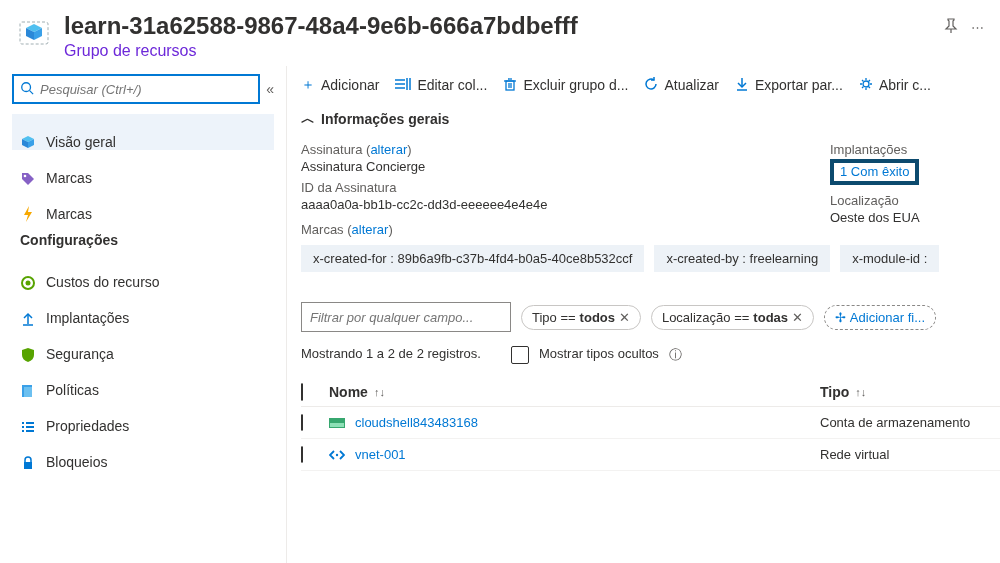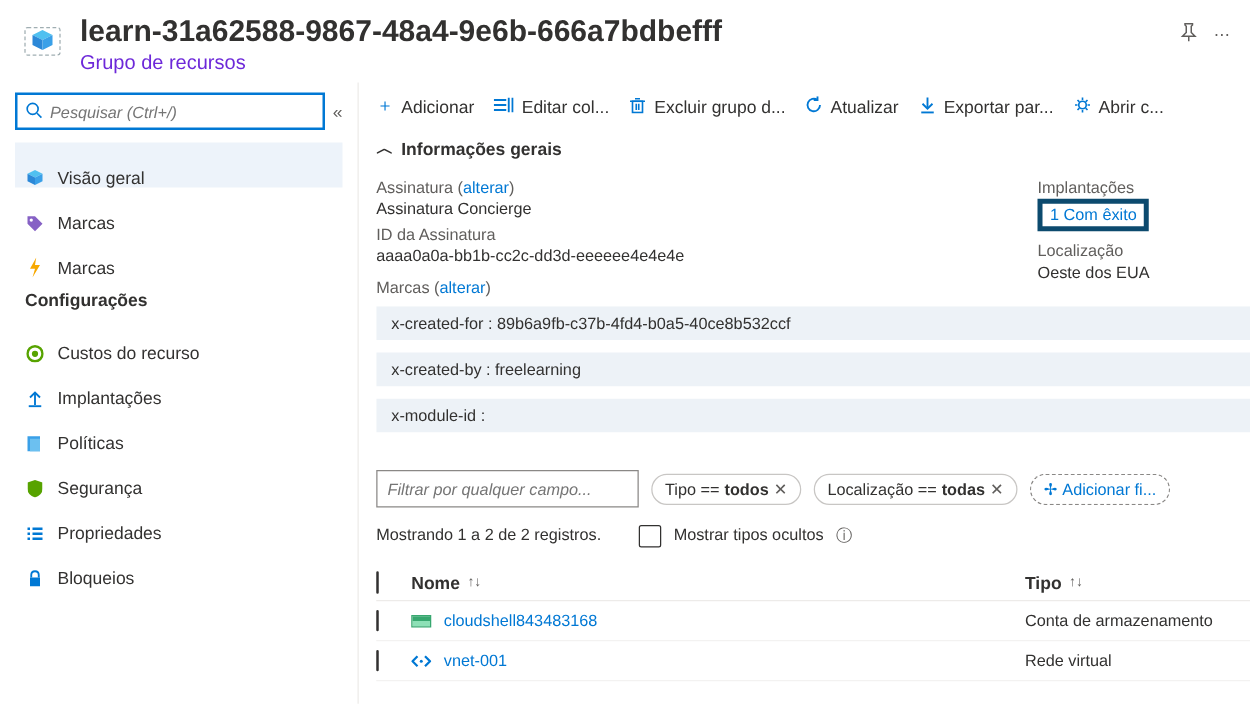--- a/index.html
+++ b/index.html
@@ -26,21 +26,21 @@
 .tool-btn { display: flex; align-items: center; gap: 6px; cursor: pointer; white-space: nowrap; }
 .tool-btn .ticon { color: #0078d4; }
 .collapsible { display: flex; align-items: center; gap: 6px; font-size: 14px; font-weight: 600; padding: 6px 0 8px 0; cursor: pointer; }
 .info-grid { display: flex; gap: 30px; }
 .info-left { flex: 1; }
 .info-right { width: 170px; }
 .info-label { font-size: 13px; color: #605e5c; margin-top: 6px; }
 .info-link { color: #0078d4; cursor: pointer; }
 .info-value { font-size: 13px; color: #323130; margin-top: 2px; }
 .highlight-box { border: 4px solid #0c4a6e; display: inline-block; padding: 1px 6px 2px 6px; margin-top: 2px; }
-.tags-row { display: flex; gap: 10px; margin-top: 8px; flex-wrap: nowrap; overflow: hidden; flex-direction: column; }
+.tags-row { display: flex; gap: 10px; margin-top: 8px; flex-wrap: nowrap; overflow: hidden; }
 .tag-chip { background: #edf2f7; padding: 6px 12px; font-size: 13px; color: #323130; white-space: nowrap; }
 .filters-row { display: flex; gap: 10px; margin-top: 30px; align-items: center; }
 .filter-input { border: 1px solid #8a8886; height: 30px; padding: 0 8px; width: 210px; font-size: 13px; font-style: italic; color: #605e5c; }
 .pill { display: flex; align-items: center; gap: 4px; border: 1px solid #c8c6c4; border-radius: 14px; padding: 4px 10px; font-size: 13px; cursor: pointer; }
 .pill .x { color: #605e5c; }
 .add-filter { display: flex; align-items: center; gap: 4px; border: 1px dashed #8a8886; border-radius: 14px; padding: 4px 10px; font-size: 13px; color: #0078d4; cursor: pointer; }
 .status-row { display: flex; gap: 10px; margin-top: 14px; font-size: 13px; }
 .checkbox { width: 18px; height: 18px; border: 1px solid #323130; border-radius: 2px; cursor: pointer; }
 .group-select { margin-left: auto; border: 1px solid #8a8886; height: 30px; padding: 0 8px; min-width: 155px; display: flex; align-items: center; }
 .table { margin-top: 14px; }
@@ -142,34 +142,34 @@
           <svg width="14" height="14" viewBox="0 0 14 14" fill="none" stroke="#0078d4" stroke-width="1.5">
             <line x1="7" y1="12" x2="7" y2="2"></line>
             <polyline points="3,6 7,2 11,6"></polyline>
             <line x1="2" y1="13" x2="12" y2="13"></line>
           </svg>
         </span>
       <span>Implantações</span>
     </div>
     <div class="nav-item">
       <span class="nav-icon">
+          <svg width="12" height="14" viewBox="0 0 12 14">
+            <path d="M6 0 L12 2 L12 7 Q12 12 6 14 Q0 12 0 7 L0 2 Z" fill="#57a300"></path>
+          </svg>
+        </span>
+      <span>Segurança</span>
+    </div>
+    <div class="nav-item">
+      <span class="nav-icon">
           <svg width="14" height="14" viewBox="0 0 14 14">
             <rect x="1" y="1" width="10" height="12" fill="#3aa0e8"></rect>
             <rect x="3" y="3" width="8" height="10" fill="#6cc0f0"></rect>
           </svg>
         </span>
       <span>Políticas</span>
-    </div>
-    <div class="nav-item">
-      <span class="nav-icon">
-          <svg width="12" height="14" viewBox="0 0 12 14">
-            <path d="M6 0 L12 2 L12 7 Q12 12 6 14 Q0 12 0 7 L0 2 Z" fill="#57a300"></path>
-          </svg>
-        </span>
-      <span>Segurança</span>
     </div>
     <div class="nav-item">
       <span class="nav-icon">
           <svg width="14" height="14" viewBox="0 0 14 14" fill="#0078d4">
             <rect x="1" y="2" width="2" height="2"></rect>
             <rect x="5" y="2" width="8" height="2"></rect>
             <rect x="1" y="6" width="2" height="2"></rect>
             <rect x="5" y="6" width="8" height="2"></rect>
             <rect x="1" y="10" width="2" height="2"></rect>
             <rect x="5" y="10" width="8" height="2"></rect>

